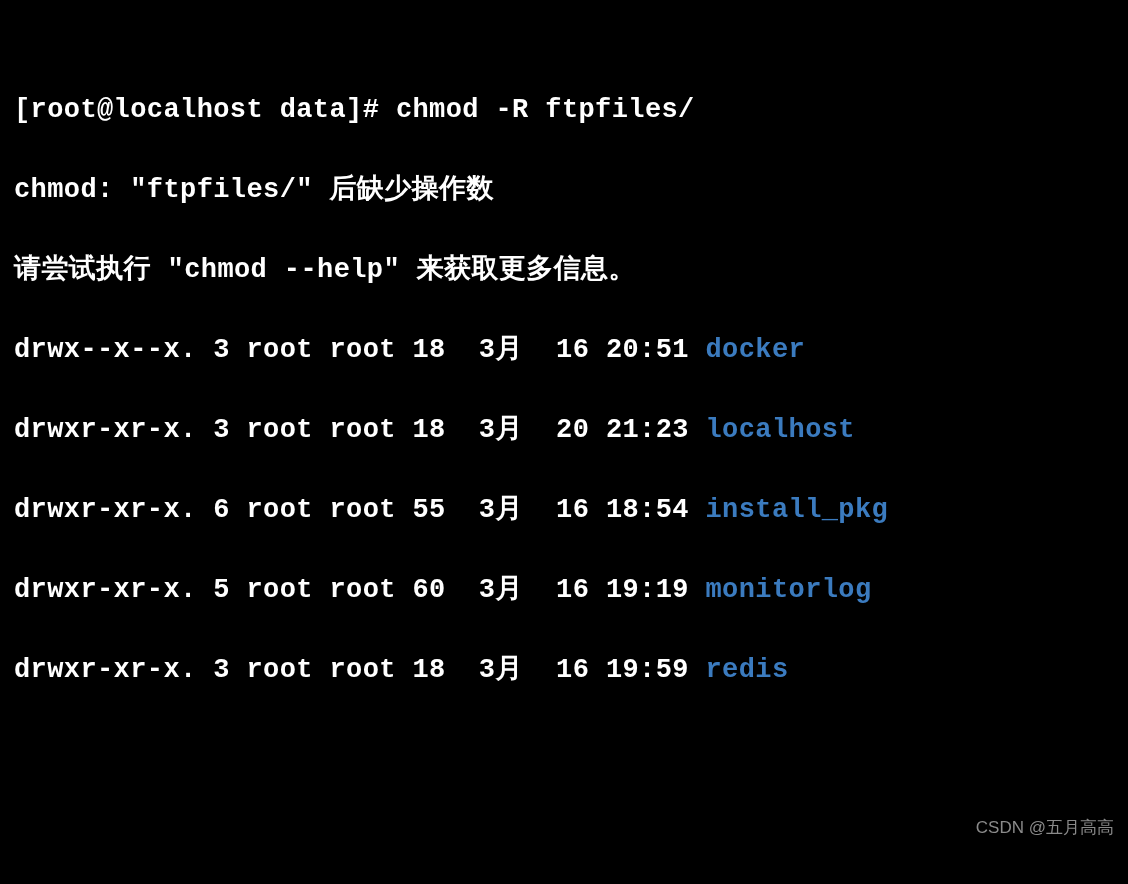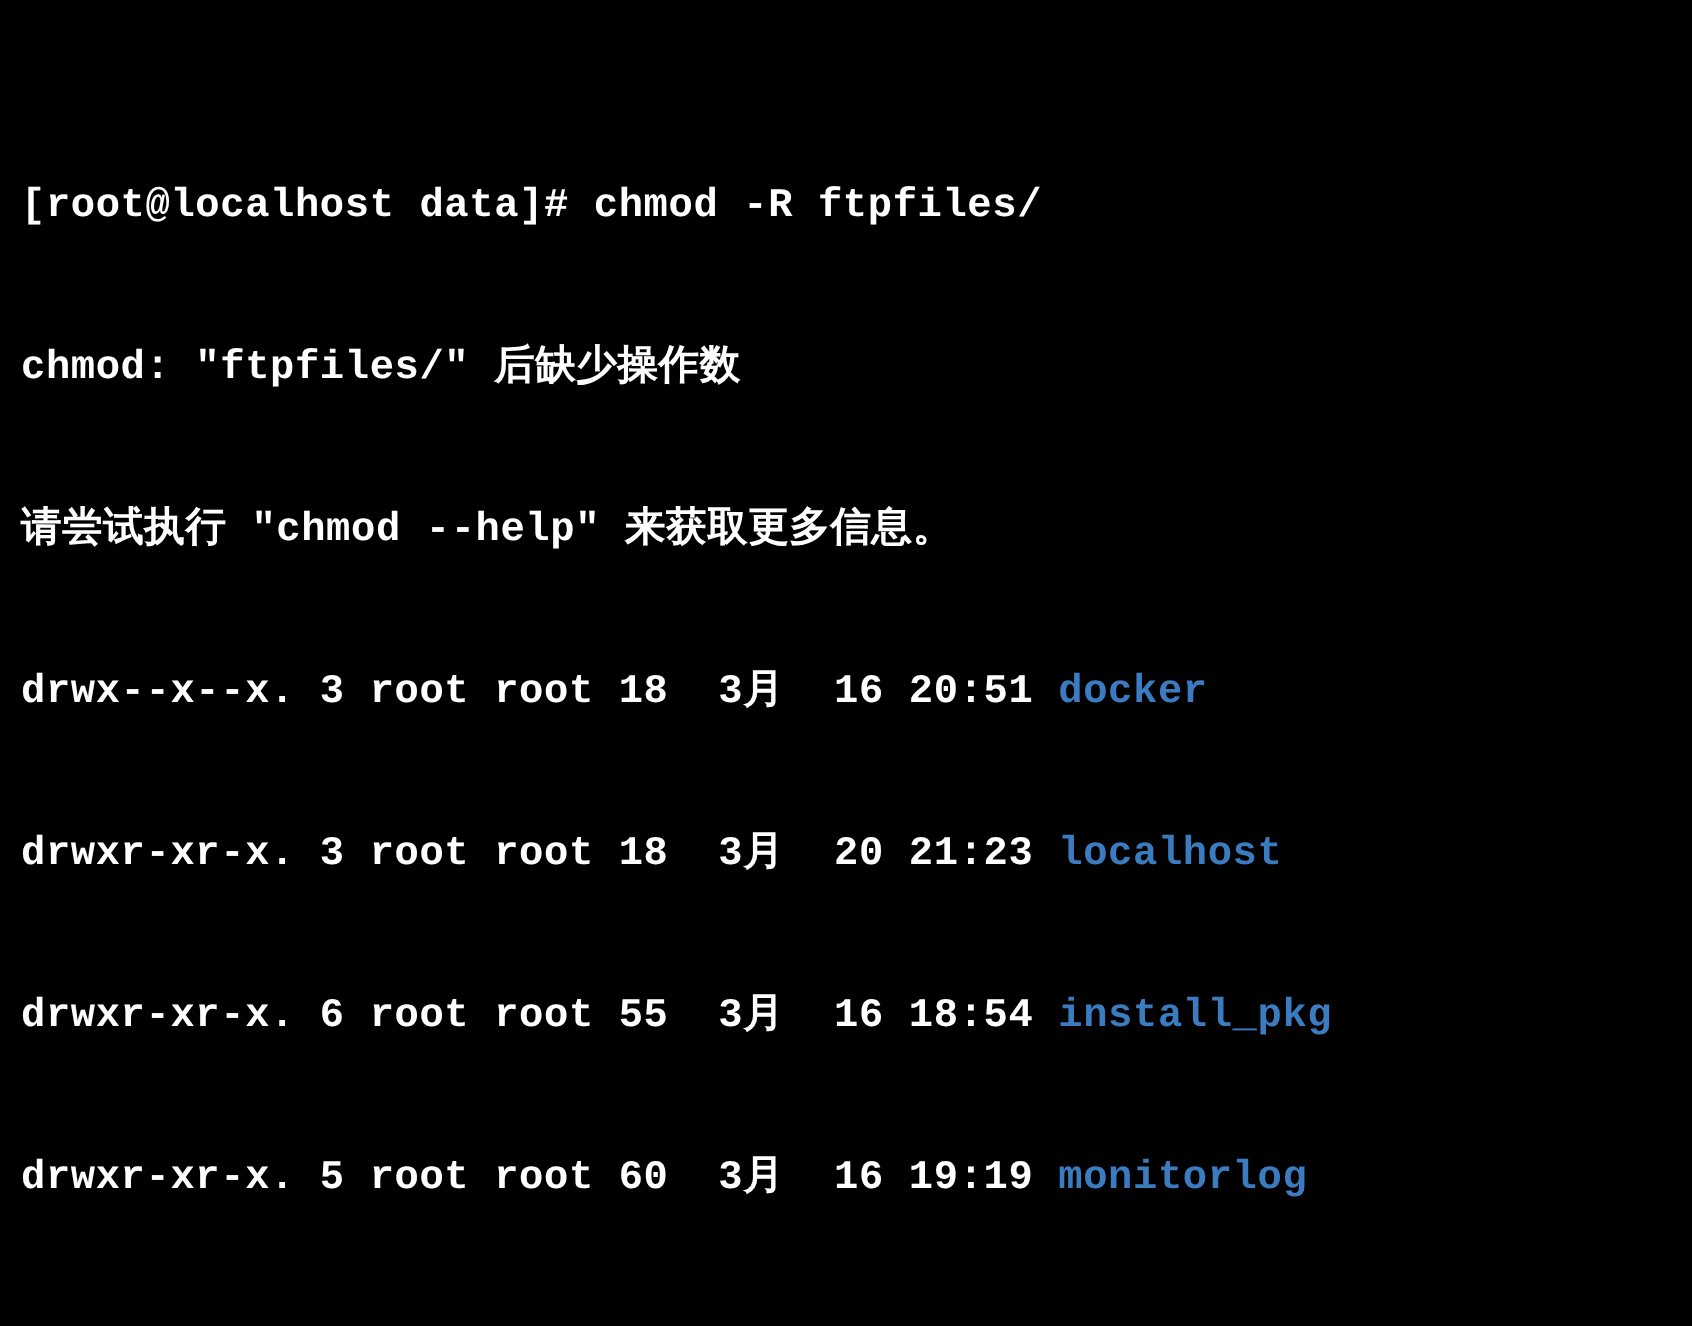--- a/index.html
+++ b/index.html
@@ -20,21 +20,20 @@
     white-space: pre;
     letter-spacing: 0.4px;
     font-weight: bold;
     position: relative;
     height: 100%;
     box-sizing: border-box;
   }
   .line {
     display: block;
     white-space: pre;
-    margin-top: 28px;
   }
   .prompt-text    { color: #ffffff; font-weight: bold; }
   .cmd            { color: #ffffff; }
   .output         { color: #ffffff; }
   .dirname        { color: #3b7bbf; font-weight: bold; text-align: center; }
   .watermark {
     position: absolute;
     right: 14px;
     bottom: 36px;
     color: #8a8a8a;
@@ -49,25 +48,27 @@
 
 <div class="terminal">
 
 <span class="line"><span class="prompt-text">[root@localhost data]# </span><span class="cmd">chmod -R ftpfiles/</span></span>
 <span class="line output">chmod: "ftpfiles/" 后缺少操作数</span>
 <span class="line output">请尝试执行 "chmod --help" 来获取更多信息。</span>
 <span class="line"><span class="output">drwx--x--x. 3 root root 18  3月  16 20:51 </span><span class="dirname">docker</span></span>
 <span class="line"><span class="output">drwxr-xr-x. 3 root root 18  3月  20 21:23 </span><span class="dirname">localhost</span></span>
 <span class="line"><span class="output">drwxr-xr-x. 6 root root 55  3月  16 18:54 </span><span class="dirname">install_pkg</span></span>
 <span class="line"><span class="output">drwxr-xr-x. 5 root root 60  3月  16 19:19 </span><span class="dirname">monitorlog</span></span>
+<span class="line"><span class="output">drwxr-xr-x. 3 root root 18  3月  16 19:59 </span><span class="dirname">redis</span></span>
 
 
 
 
 
 
 
 
 
 
 
 
+<div class="watermark">CSDN @五月高高</div>
 </div>
 
 </body></html>

